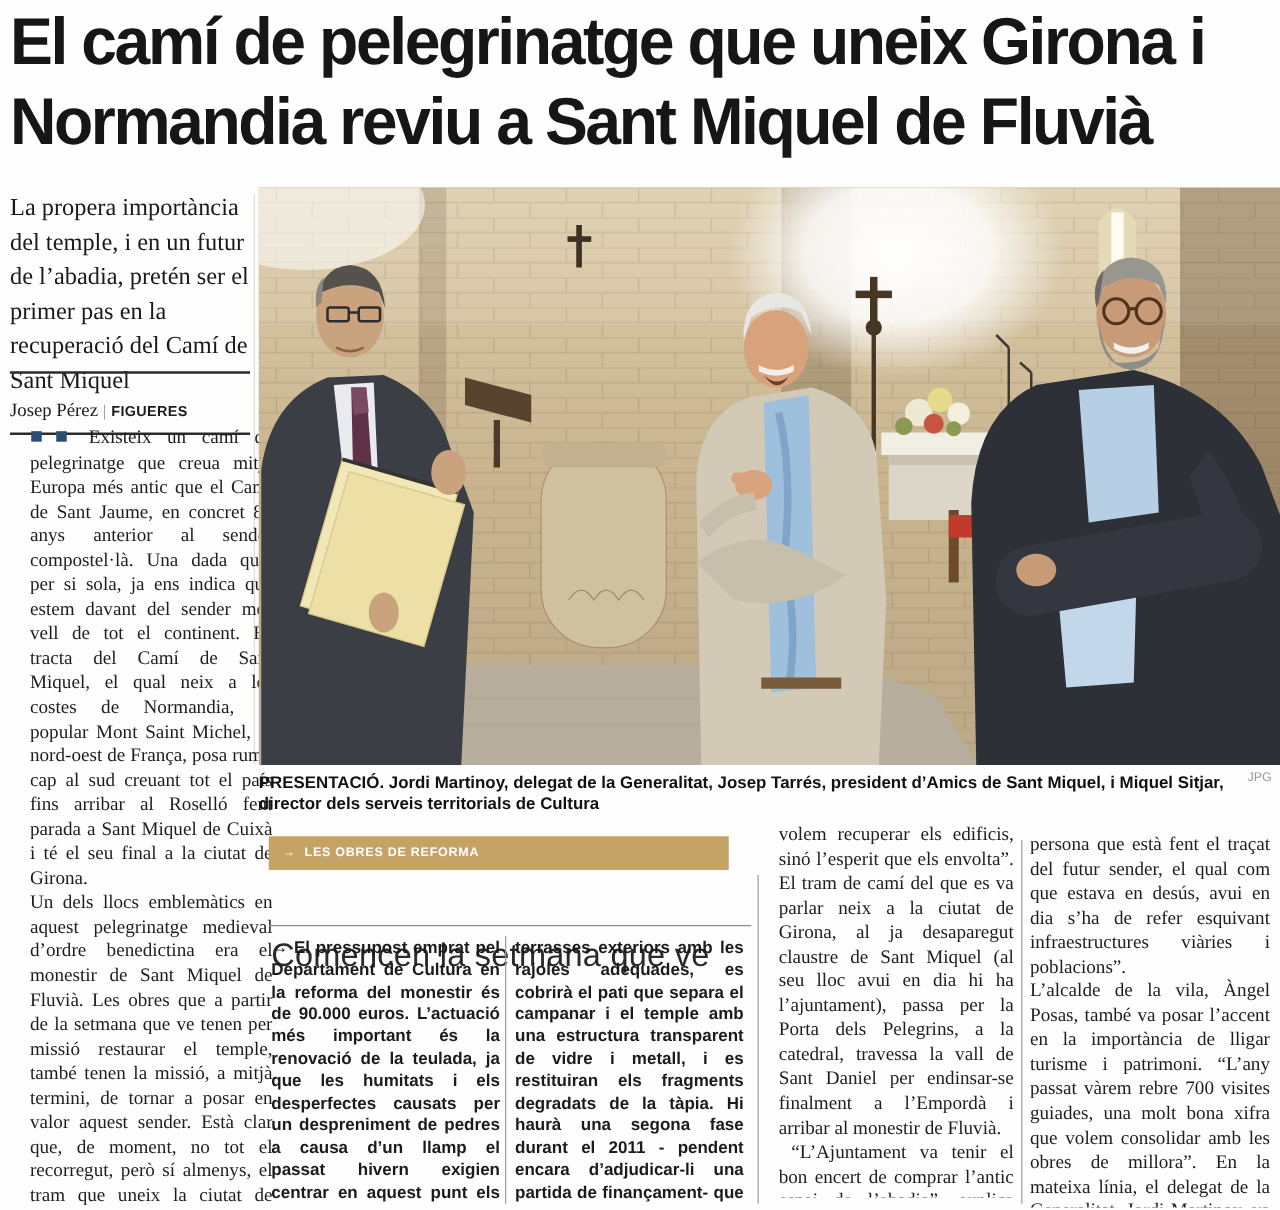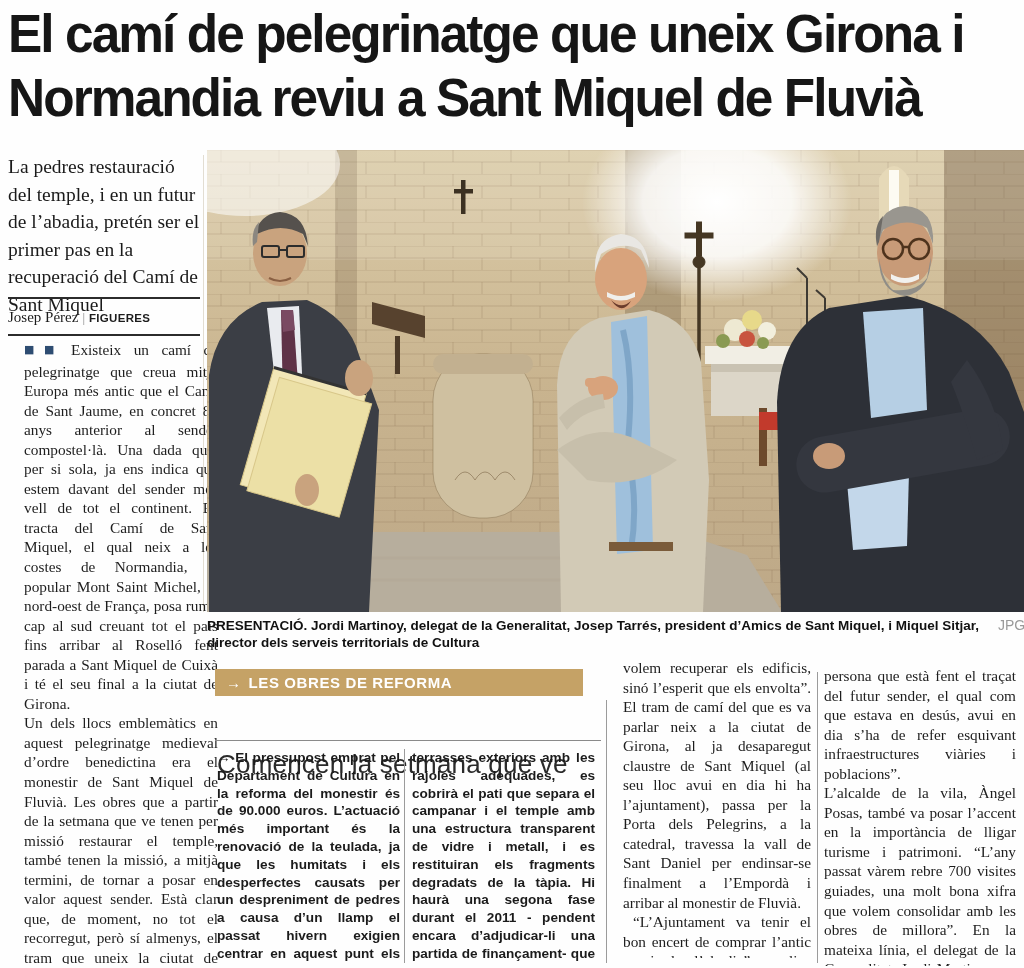--- a/index.html
+++ b/index.html
@@ -16,21 +16,21 @@
     transform:scaleX(0.97); transform-origin:left top; white-space:nowrap;
   }
   
   .standfirst {
     position:absolute; left:8px; top:153px; width:194px;
     font-size:19.5px; line-height:27.5px; color:#1a1a1a;
   }
   .byline {
     position:absolute; left:8px; top:297px; width:192px;
     border-top:2px solid #2b2b2b; border-bottom:2px solid #2b2b2b;
-    padding:10px 0 8px 0; font-size:15px;
+    padding:22px 0 8px 0; font-size:15px;
   }
   .byline .loc {
     font-family:"Liberation Sans", sans-serif; font-weight:700; font-size:11.5px;
     letter-spacing:.3px;
   }
   .byline .sep { color:#888; padding:0 4px; font-size:13px; }
   .bodycol {
     font-size:15.3px; line-height:19.55px; text-align:justify; color:#1d1d1d;
     overflow:hidden;
   }
@@ -49,28 +49,28 @@
     overflow:hidden; background:#c9b490;
   }
   .photo svg { display:block; width:100%; height:100%; }
   .caption {
     position:absolute; left:207px; top:617px; width:817px;
     font-family:"Liberation Sans", sans-serif; font-weight:700;
     font-size:13.5px; line-height:17px; color:#111; padding-right:26px;
   }
   .credit {
     position:absolute; right:0px; top:617px; width:26px;
-    font-family:"Liberation Sans", sans-serif; font-size:14px; color:#9a9a9a;
+    font-family:"Liberation Sans", sans-serif; font-size:10px; color:#9a9a9a;
   }
   
   .kicker {
     position:absolute; left:215px; top:669px; width:368px; height:27px;
     background:#c5a266; color:#ffffff;
     font-family:"Liberation Sans", sans-serif; font-weight:700;
-    font-size:15px; letter-spacing:.6px; line-height:27px; padding-left:11px;
+    font-size:10px; letter-spacing:.6px; line-height:27px; padding-left:11px;
   }
   .kicker .arr { margin-right:7px; font-weight:400; }
   .box-subhead {
     position:absolute; left:217px; top:701px; width:392px;
     font-family:"Liberation Sans", sans-serif; font-weight:400;
     font-size:26px; color:#2a2a2a; letter-spacing:.2px;margin-top:48px;
   }
   .box-rule { position:absolute; left:215px; top:740px; width:386px; height:1px; background:#8a8a8a; }
   .boxcol {
     position:absolute; top:749px; width:183px; height:216px; overflow:hidden;
@@ -89,21 +89,21 @@
 </head>
 <body>
 
 <div class="page">
 
   <div class="headline">
     <div>El camí de pelegrinatge que uneix Girona i</div>
     <div>Normandia reviu a Sant Miquel de Fluvià</div>
   </div>
 
-  <div class="standfirst">La pedres restauració del temple, i en un futur de l’abadia, pretén ser el primer pas en la recuperació del Camí de Sant Miquel</div>
+  <div class="standfirst">La propera importància del temple, i en un futur de l’abadia, pretén ser el primer pas en la recuperació del Camí de Sant Miquel</div>
   <div class="vrule vr-rail"></div>
 
   <div class="byline">
     <span>Josep Pérez</span><span class="sep">|</span><span class="loc">FIGUERES</span>
   </div>
 
   <div class="bodycol col1">
     <p><span class="lead-squares">■■</span><span>Existeix un camí de pelegrinatge que creua mitja Europa més antic que el Camí de Sant Jaume, en concret 80 anys anterior al sender compostel·là. Una dada que, per si sola, ja ens indica que estem davant del sender més vell de tot el continent. Es tracta del Camí de Sant Miquel, el qual neix a les costes de Normandia, al popular Mont Saint Michel,  al nord-oest de França, posa rumb cap al sud creuant tot el país  fins arribar al Roselló fent parada a Sant Miquel de Cuixà i té el seu final a la ciutat de Girona.</span></p>
     <p>Un dels llocs emblemàtics en aquest pelegrinatge medieval d’ordre benedictina era el monestir de Sant Miquel de Fluvià. Les obres que a partir de la setmana que ve tenen per missió restaurar el temple, també tenen la missió, a mitjà termini,  de tornar a posar en valor aquest sender. Està clar que, de moment,  no tot el recorregut, però sí almenys, el tram que uneix la ciutat de Girona amb el poble empordanès. Una manera de vincular la restauració del patrimoni amb el turisme actiu dels senderistes moderns.</p>
 

